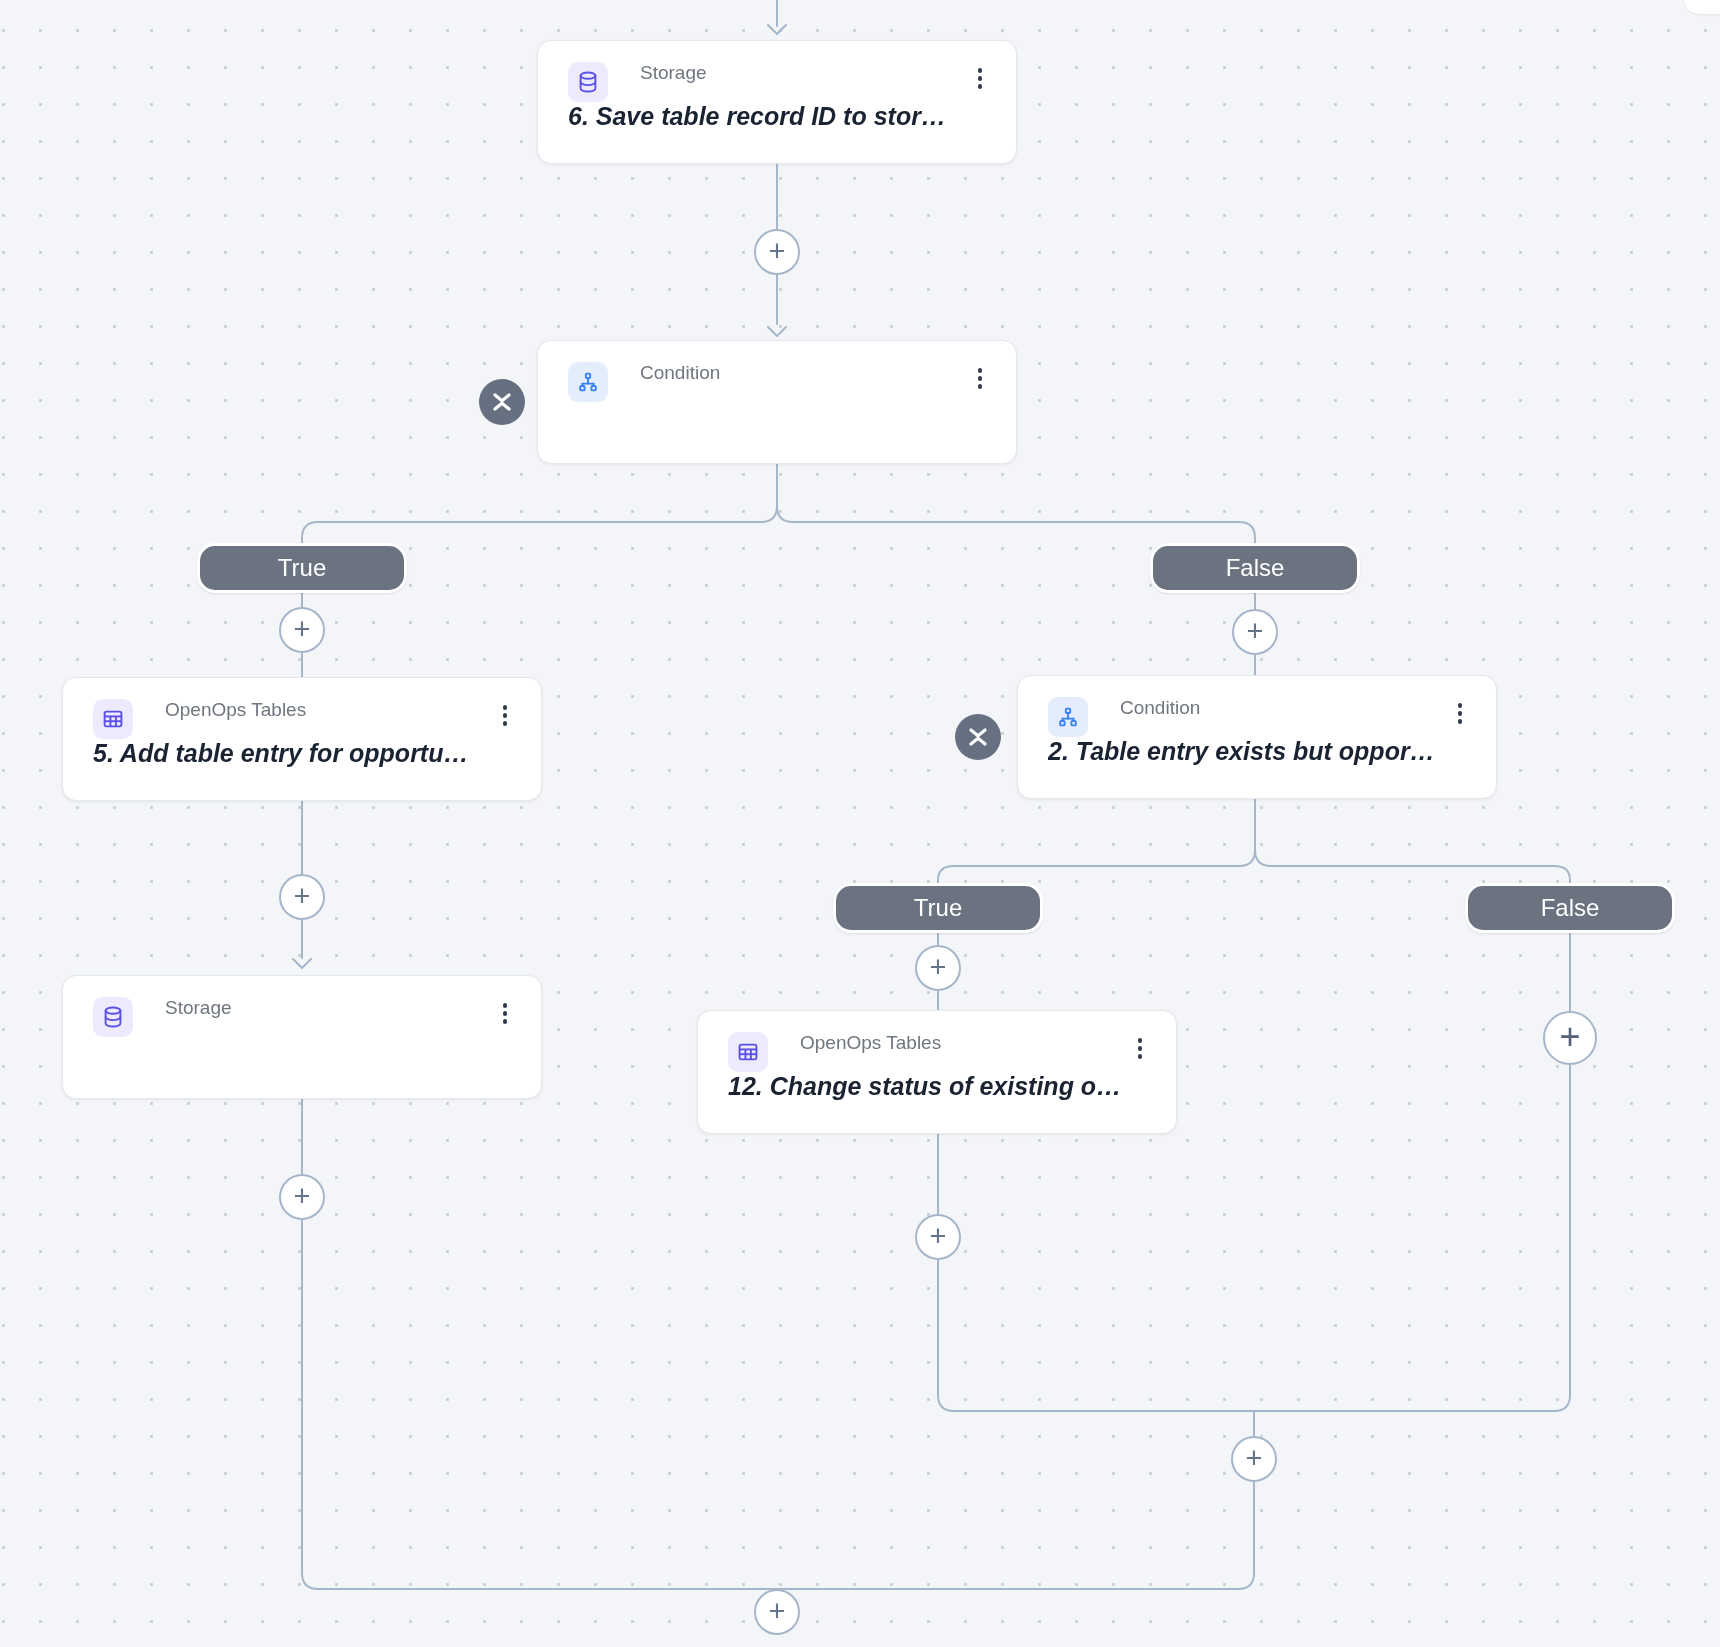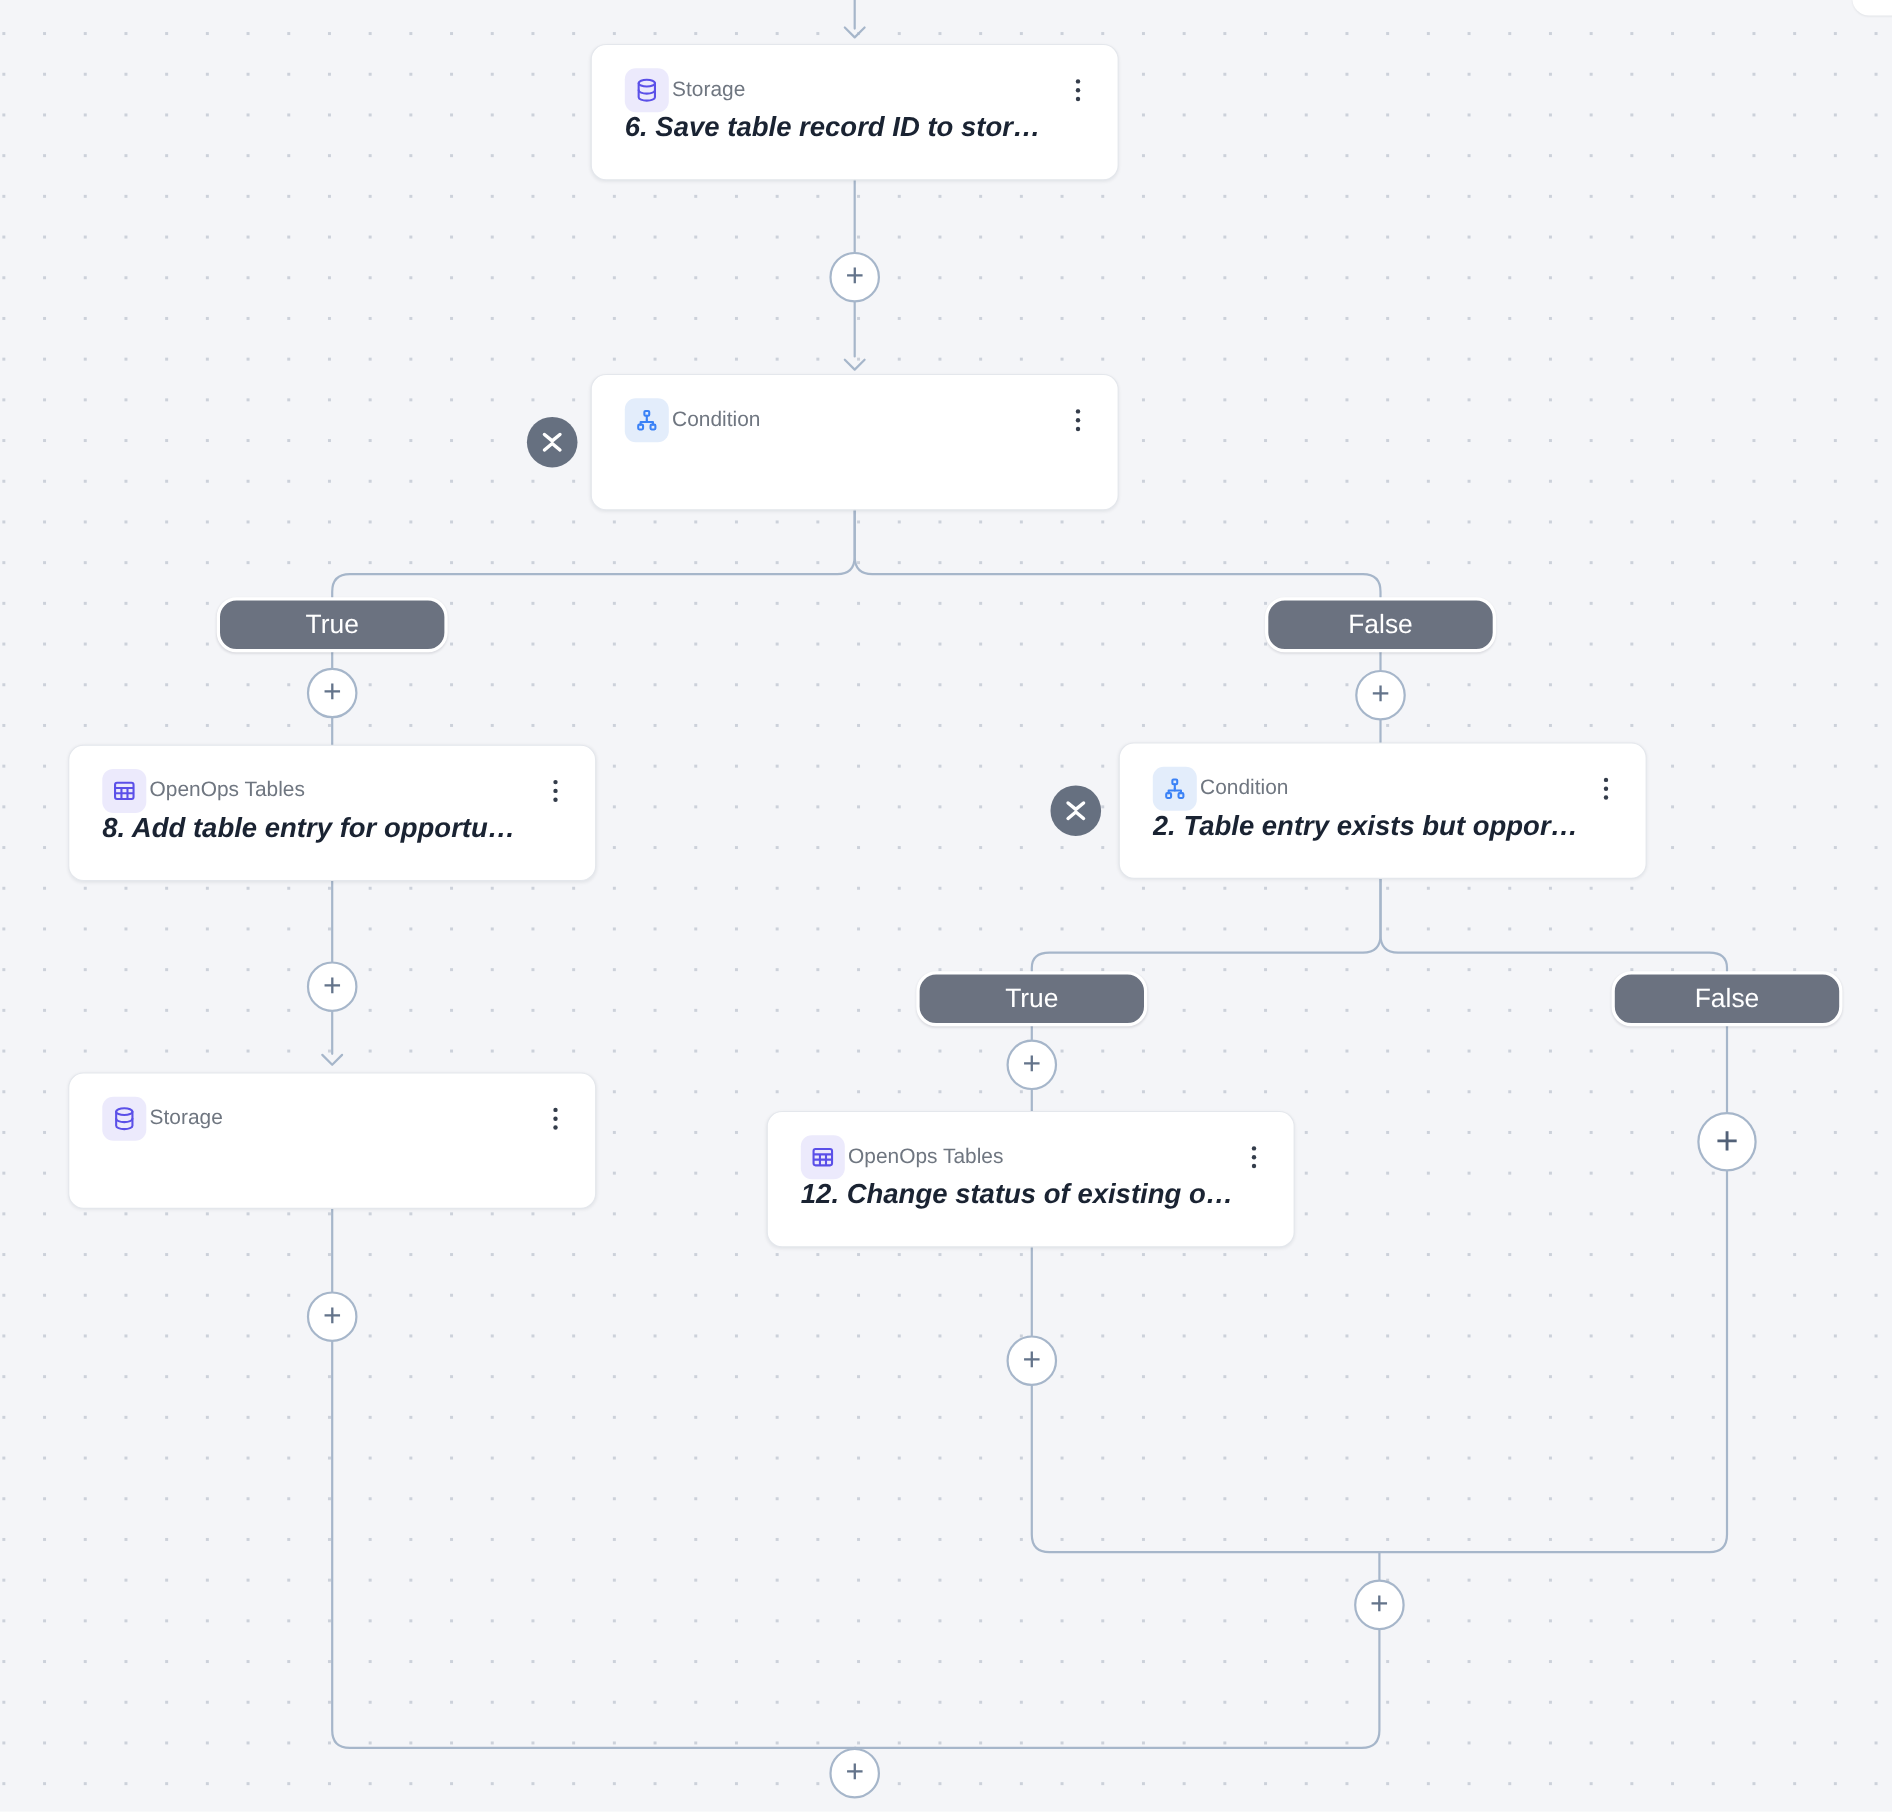--- a/index.html
+++ b/index.html
@@ -16,21 +16,21 @@
   }
   svg.edges{position:absolute;left:0;top:0;pointer-events:none;}
   svg.edges path{fill:none;stroke:#a6b6ca;stroke-width:2;stroke-linecap:round;stroke-linejoin:round;}
 
   .node{
     position:absolute;width:480px;height:124px;box-sizing:border-box;
     background:#ffffff;border:1px solid #e4e7ec;border-radius:14px;
     box-shadow:0 1px 3px rgba(16,24,40,.07);
     padding:21px 30px 0 30px;cursor:pointer;
   }
-  .node-header{display:flex;align-items:center;gap:3px;height:40px;}
+  .node-header{display:flex;align-items:flex-start;gap:32px;height:40px;}
   .icon-box{width:40px;height:40px;border-radius:10px;display:flex;align-items:center;justify-content:center;flex:0 0 auto;}
   .icon-purple{background:#eceafc;}
   .icon-blue{background:#e3edfb;}
   .app-label{flex:1;font-size:19px;color:#6f7680;white-space:nowrap;overflow:hidden;}
   .menu-dots{display:flex;flex-direction:column;gap:3.5px;padding:6px 4px;cursor:pointer;}
   .menu-dots i{width:4.5px;height:4.5px;border-radius:50%;background:#333c4a;}
   .node-title{margin-top:0;font-size:25px;font-weight:600;color:#1a2332;white-space:nowrap;overflow:hidden;font-style:italic;}
 
   .branch-pill{
     position:absolute;width:210px;height:50px;box-sizing:border-box;
@@ -154,21 +154,21 @@
           <path d="M14.9,9.4 V19.4"></path>
         </svg>
       </span>
       <span class="app-label">OpenOps Tables</span>
       <span class="menu-dots">
           <i></i>
           <i></i>
           <i></i>
         </span>
     </div>
-    <div class="node-title">8. Add table entry for opportu…</div>
+    <div class="node-title">5. Add table entry for opportu…</div>
   </div>
 
   <div class="node" style="left:62px;top:975px;">
     <div class="node-header">
       <span class="icon-box icon-purple">
         <svg width="24" height="24" viewBox="0 0 24 24" fill="none" stroke="#5b50e8" stroke-width="1.9" stroke-linecap="round">
           <ellipse cx="12" cy="5.6" rx="7.4" ry="3.1"></ellipse>
           <path d="M4.6,5.6 V12 c0,1.7 3.3,3.1 7.4,3.1 s7.4,-1.4 7.4,-3.1 V5.6"></path>
           <path d="M4.6,12 V18.4 c0,1.7 3.3,3.1 7.4,3.1 s7.4,-1.4 7.4,-3.1 V12"></path>
         </svg>

